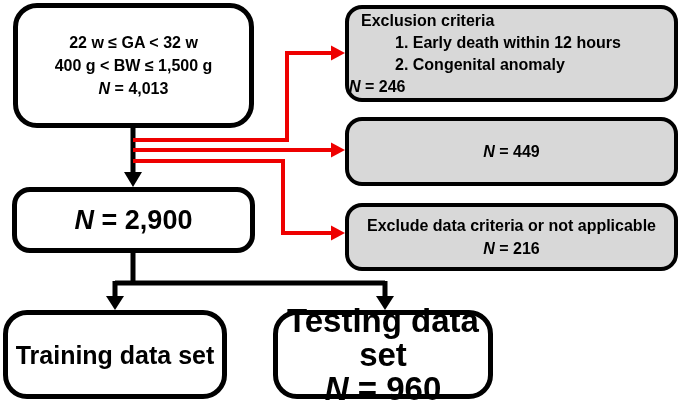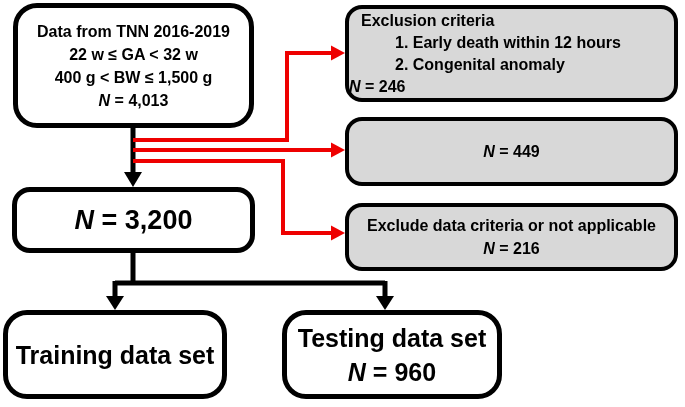--- a/index.html
+++ b/index.html
@@ -41,21 +41,21 @@
   .it{font-style:italic;}
   .src-box{left:13px;top:3px;width:241px;height:125px;font-size:16px;line-height:23px;}
   .excl1{left:345px;top:5px;width:333px;height:97px;font-size:16px;line-height:22px;align-items:flex-start;text-align:left;}
   .excl1 .title{padding-left:12px;}
   .excl1 .item{padding-left:46px;}
   .excl1 .nline{text-align:center;}
   .excl2{left:345px;top:117px;width:333px;height:69px;font-size:16px;line-height:23px;}
   .excl3{left:345px;top:203px;width:333px;height:68px;font-size:16px;line-height:23px;}
   .cohort{left:12px;top:187px;width:243px;height:66px;font-size:27px;border-radius:18px;}
   .train{left:3px;top:310px;width:224px;height:89px;font-size:25px;line-height:34px;}
-  .test{left:282px;top:310px;width:220px;height:89px;font-size:25px;line-height:34px;}
+  .test{left:273px;top:310px;width:220px;height:89px;font-size:33px;line-height:34px;}
   svg.connectors{position:absolute;left:0;top:0;z-index:1;pointer-events:none;}
   .blk{stroke:var(--arrow-black);stroke-width:5;fill:none;}
   .blk-head{fill:var(--arrow-black);stroke:none;}
   .red{stroke:var(--arrow-red);stroke-width:4;fill:none;stroke-linejoin:miter;}
   .red-head{fill:var(--arrow-red);stroke:none;}
 </style>
 </head>
 <body>
 
 <div class="canvas">
@@ -75,21 +75,20 @@
     <polygon class="red-head" points="345,53 331,45.5 331,60.5"></polygon>
 
     <path class="red" d="M133 150 H332"></path>
     <polygon class="red-head" points="345,150 331,142.5 331,157.5"></polygon>
 
     <path class="red" d="M133 161 H283 V233 H332"></path>
     <polygon class="red-head" points="345,233 331,225.5 331,240.5"></polygon>
   </svg>
 
   <div class="box src-box">
-    <div>Data from TNN 2016-2019</div>
     <div>22 w ≤ GA &lt; 32 w</div>
     <div>400 g &lt; BW ≤ 1,500 g</div>
     <div><span class="it">N</span><span> = 4,013</span></div>
   </div>
 
   <div class="box gray excl1">
     <div class="title">Exclusion criteria</div>
     <div class="item">1. Early death within 12 hours</div>
     <div class="item">2. Congenital anomaly</div>
     <div class="nline"><span class="it">N</span><span> = 246</span></div>
@@ -98,21 +97,21 @@
   <div class="box gray excl2">
     <div><span class="it">N</span><span> = 449</span></div>
   </div>
 
   <div class="box gray excl3">
     <div>Exclude data criteria or not applicable</div>
     <div><span class="it">N</span><span> = 216</span></div>
   </div>
 
   <div class="box cohort">
-    <div><span class="it">N</span><span> = 3,200</span></div>
+    <div><span class="it">N</span><span> = 2,900</span></div>
   </div>
 
   <div class="box train">
     <div>Training data set</div>
   </div>
 
   <div class="box test">
     <div>Testing data set</div>
     <div><span class="it">N</span><span> = 960</span></div>
   </div>

